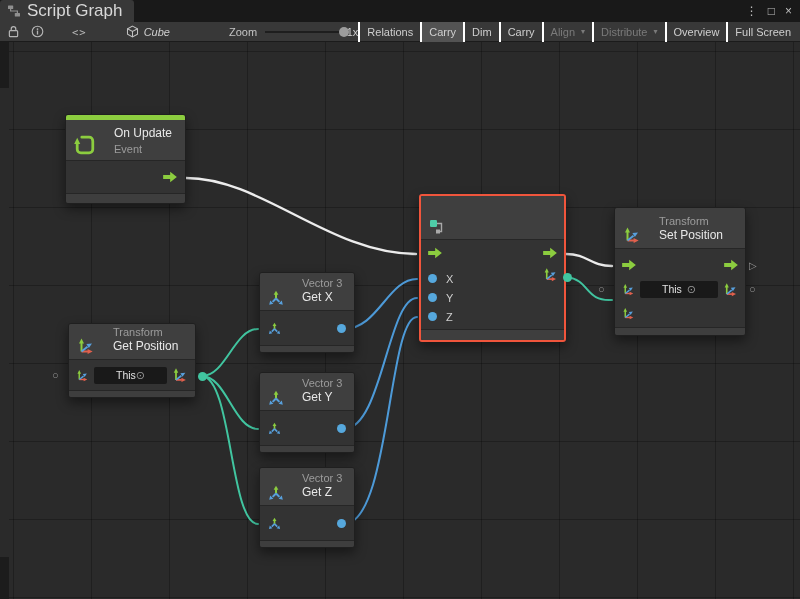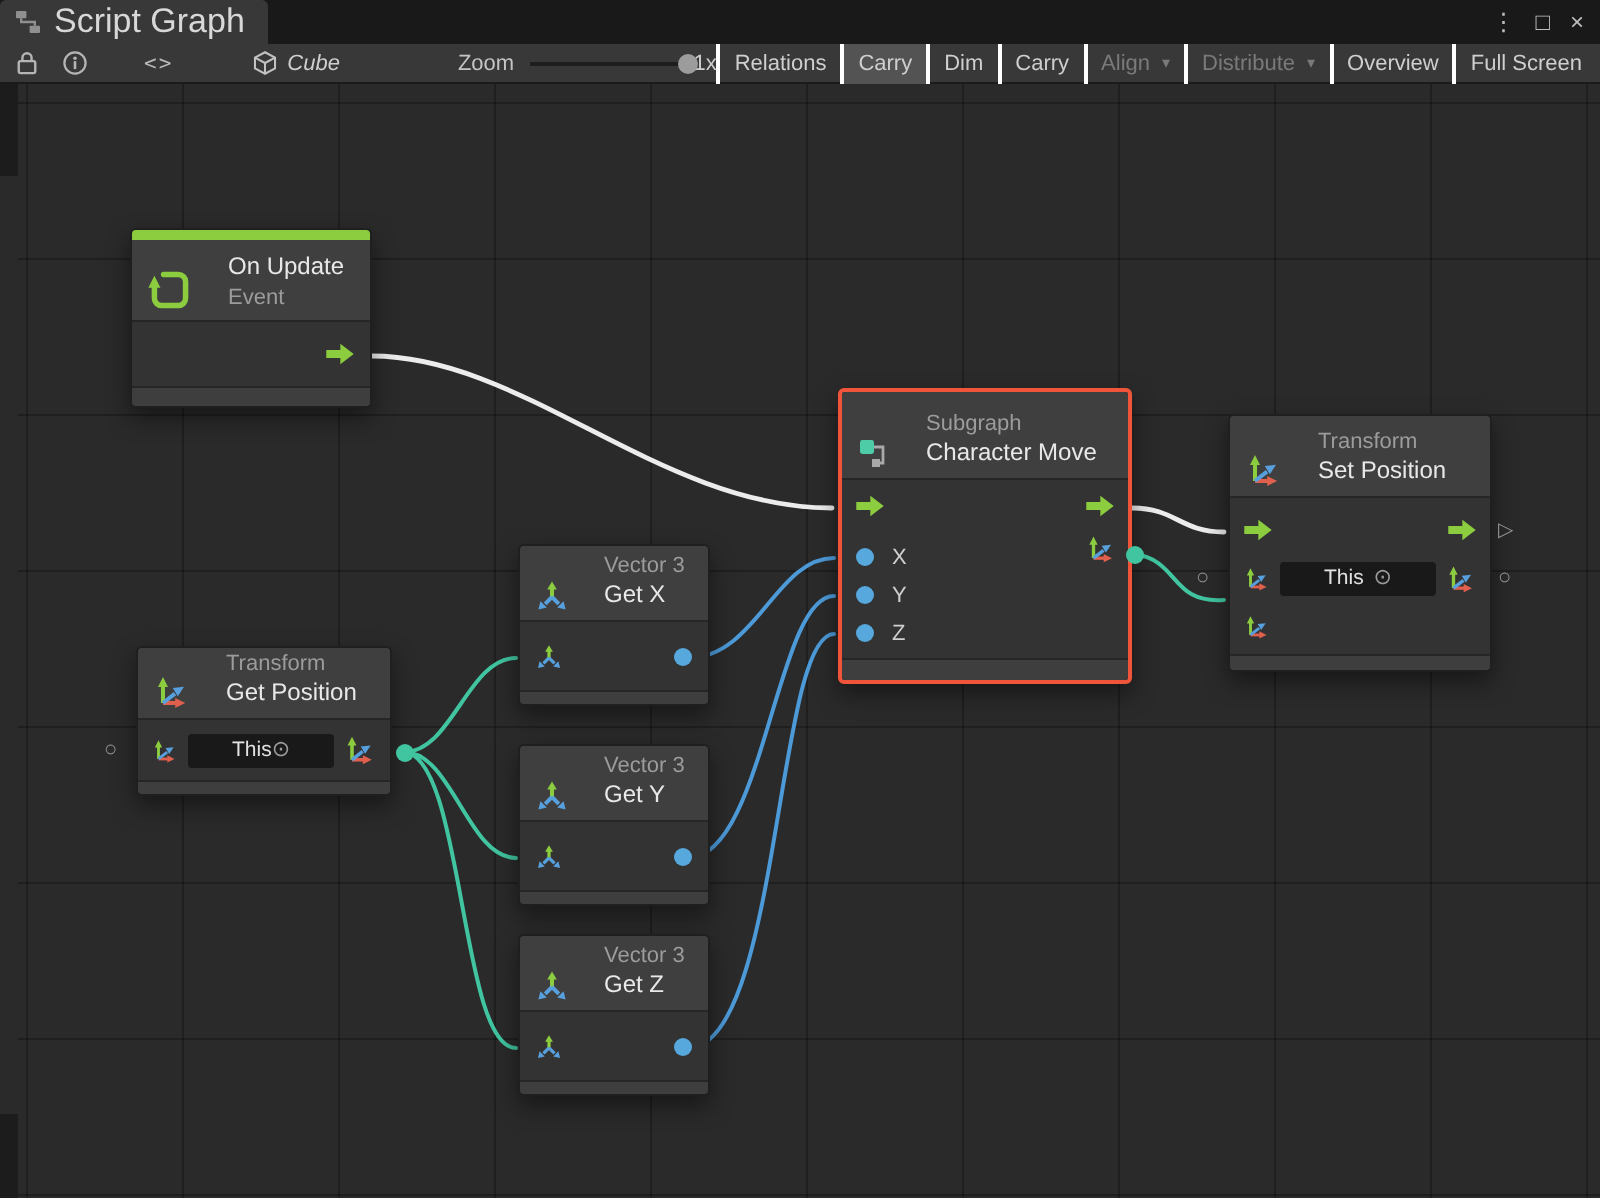--- a/index.html
+++ b/index.html
@@ -344,24 +344,20 @@
         <span class="dot"></span>
       </div>
       <div class="n-foot"></div>
     </div>
 
     <div class="node selected" id="n-charactermove">
       <div class="n-head">
         <svg class="ic" width="16" height="16">
             <use href="#i-subgraph"></use>
           </svg>
-        <div class="n-titles">
-          <span class="n-sub">Subgraph</span>
-          <span class="n-title">Character Move</span>
-        </div>
       </div>
       <div class="n-body">
         <div class="flow-row">
           <svg class="ic" width="16" height="12">
               <use href="#i-arrow"></use>
             </svg>
           <svg class="ic" width="16" height="12">
               <use href="#i-arrow"></use>
             </svg>
         </div>

